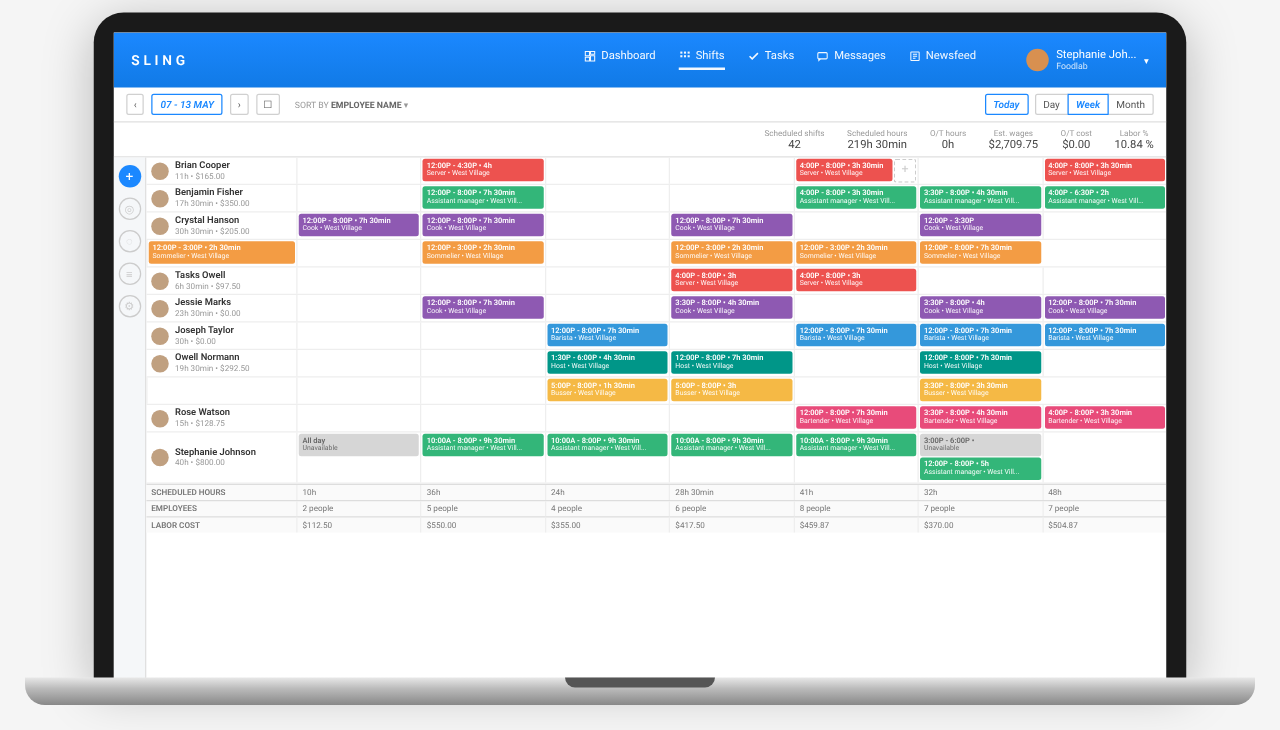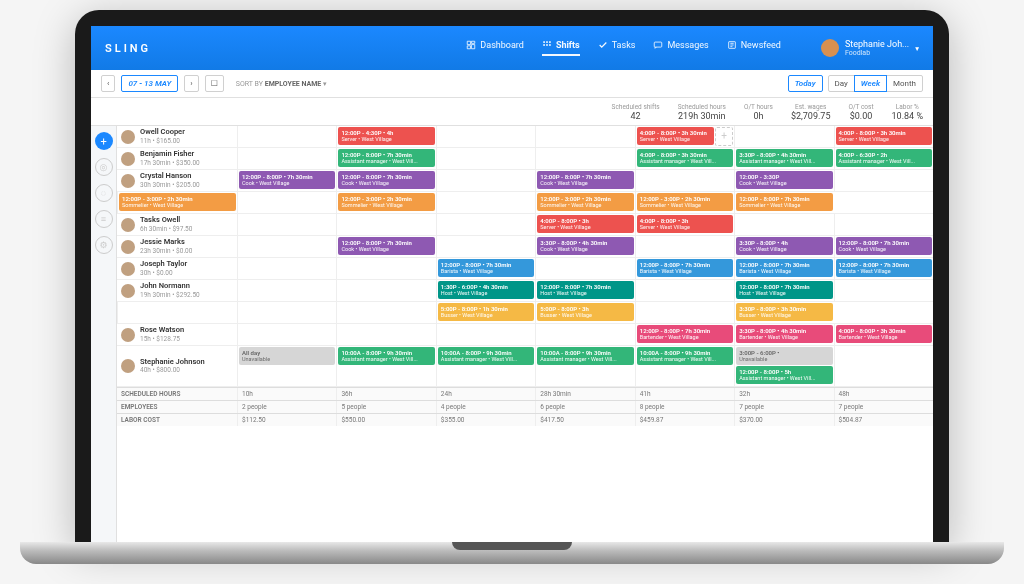--- a/index.html
+++ b/index.html
@@ -7,21 +7,21 @@
 .laptop { width: 1024px; height: 584px; position: relative; }
 .bezel { position: absolute; top: 10px; left: 75px; right: 75px; bottom: 40px; background: #1a1a1a; border-radius: 24px 24px 0 0; padding: 16px 16px 0 16px; box-shadow: 0 8px 40px rgba(0,0,0,0.25); }
 .screen { width: 100%; height: 100%; background: #fff; overflow: hidden; font-size: 7.5px; color: #333; }
 .base { position: absolute; bottom: 20px; left: 20px; right: 20px; height: 22px; background: linear-gradient(to bottom, #e8e8e8, #bbb 40%, #888); border-radius: 0 0 16px 16px; }
 .notch { position: absolute; bottom: 34px; left: 50%; transform: translateX(-50%); width: 120px; height: 8px; background: #555; border-radius: 0 0 10px 10px; }
 
 .topbar { background: linear-gradient(to bottom, #1b88ff, #117ae6); height: 44px; display: flex; align-items: center; padding: 0 14px; color: #fff; }
 .logo { font-weight: 600; letter-spacing: 3px; font-size: 11px; }
 .nav { margin-left: auto; display: flex; gap: 18px; align-items: center; }
 .nav-item { display: flex; align-items: center; gap: 4px; font-size: 9px; opacity: 0.95; cursor: pointer; padding-bottom: 4px; border-bottom: 2px solid transparent; }
-.nav-item.active { border-bottom-color: #fff; font-weight: bold; }
+.nav-item.active { border-bottom-color: #fff; }
 .nav-icon { width: 10px; height: 10px; }
 .user { margin-left: 22px; display: flex; align-items: center; gap: 6px; }
 .avatar { width: 18px; height: 18px; border-radius: 50%; background: #d89050; }
 .user-name { font-size: 9px; line-height: 1; }
 .user-sub { font-size: 7px; opacity: 0.8; }
 
 .toolbar { height: 28px; display: flex; align-items: center; border-bottom: 1px solid #e0e0e0; padding: 0 10px; gap: 6px; }
 .tbtn { border: 1px solid #d0d0d0; background: #fff; padding: 3px 6px; font-size: 8px; border-radius: 2px; cursor: pointer; color: #555; }
 .tbtn.primary { color: #1b88ff; border-color: #1b88ff; font-weight: 600; font-style: italic; }
 .tbtn.icon { padding: 3px 5px; }
@@ -176,21 +176,21 @@
           <div class="rail-btn ghost">◌</div>
           <div class="rail-btn ghost">≡</div>
           <div class="rail-btn ghost">⚙</div>
         </div>
 
         <div class="sched" id="sched">
             <div class="row">
               <div class="emp">
                 <div class="emp-av"></div>
                 <div>
-                  <div class="emp-name">Owell Cooper</div>
+                  <div class="emp-name">Brian Cooper</div>
                   <div class="emp-sub">11h • $165.00</div>
                 </div>
               </div>
               <div class="cell"></div>
               <div class="cell">
                 <div class="chip red">
                   <div class="chip-t">12:00P - 4:30P • 4h</div>
                   <div class="chip-s">Server • West Village</div>
                 </div>
               </div>
@@ -414,21 +414,21 @@
                 <div class="chip blue">
                   <div class="chip-t">12:00P - 8:00P • 7h 30min</div>
                   <div class="chip-s">Barista • West Village</div>
                 </div>
               </div>
             </div>
             <div class="row">
               <div class="emp">
                 <div class="emp-av"></div>
                 <div>
-                  <div class="emp-name">John Normann</div>
+                  <div class="emp-name">Owell Normann</div>
                   <div class="emp-sub">19h 30min • $292.50</div>
                 </div>
               </div>
               <div class="cell"></div>
               <div class="cell"></div>
               <div class="cell">
                 <div class="chip teal">
                   <div class="chip-t">1:30P - 6:00P • 4h 30min</div>
                   <div class="chip-s">Host • West Village</div>
                 </div>

